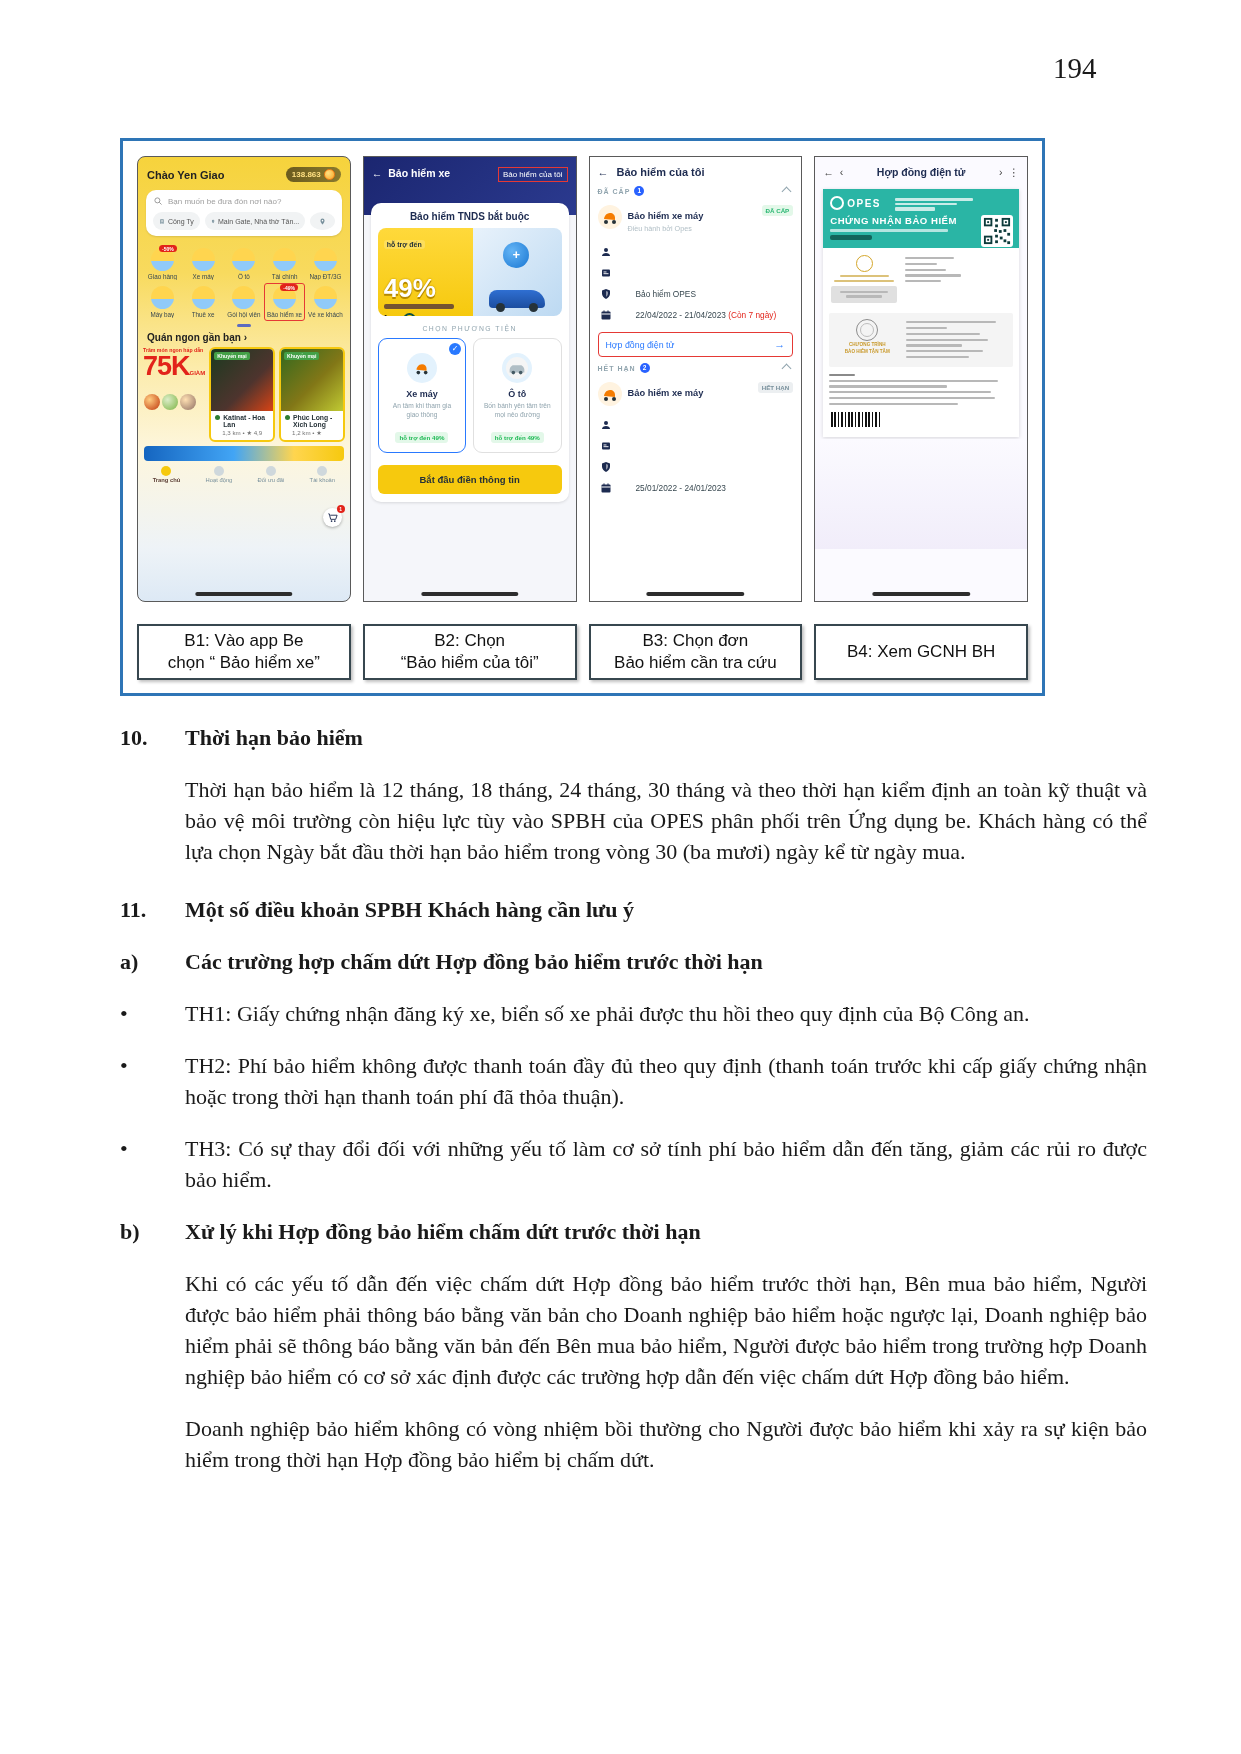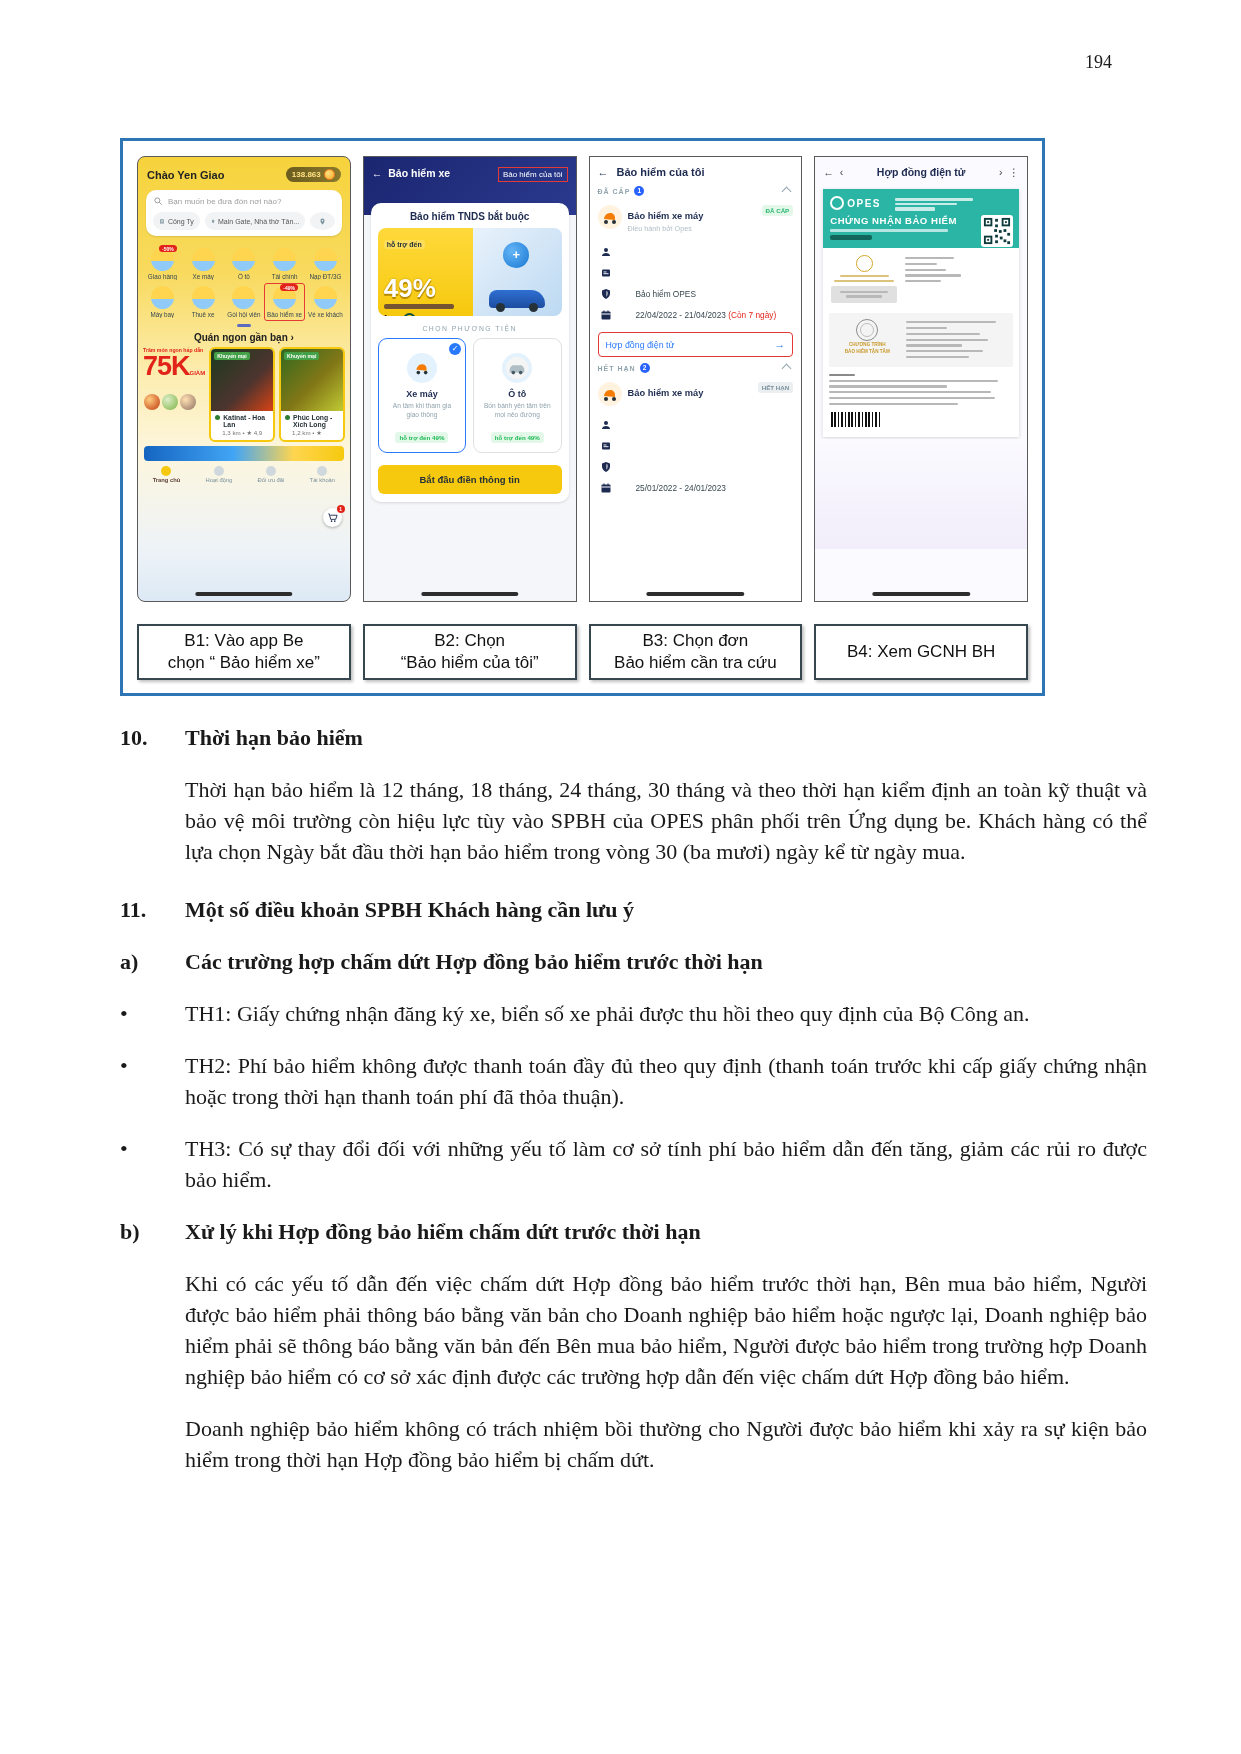--- a/index.html
+++ b/index.html
@@ -1,18 +1,18 @@
 <!DOCTYPE html>
 <html><head>
 <meta charset="utf-8">
 <style>
   html,body{margin:0;padding:0;background:#fff;}
   .page{position:relative;width:1241px;height:1754px;background:#fff;overflow:hidden;
         font-family:"Liberation Serif",serif;color:#1a1a1a;}
-  .pageno{position:absolute;top:52px;left:1085px;font-size:18px;}
+  .pageno{position:absolute;top:52px;left:1053px;font-size:29px;}
 
   
   .fig{position:absolute;left:120px;top:138px;width:925px;height:558px;border:3px solid #2e75b6;
        background:#fff;box-sizing:border-box;padding:15px 14px 12px 14px;display:flex;gap:12px;
        font-family:"Liberation Sans",sans-serif;}
   .col{flex:1;display:flex;flex-direction:column;min-width:0;}
   .phone{height:446px;border:1.5px solid #5a5a5a;background:#fff;box-sizing:border-box;
          overflow:hidden;position:relative;font-family:"Liberation Sans",sans-serif;}
   .cap{margin-top:22px;height:52px;border:2px solid #37474f;box-shadow:2px 2px 3px rgba(0,0,0,.25);
        display:flex;flex-direction:column;align-items:center;justify-content:center;
@@ -38,21 +38,21 @@
   .svc{width:20%;box-sizing:border-box;display:flex;flex-direction:column;align-items:center;
        position:relative;padding:3px 1px;}
   .svc .ic{width:23px;height:23px;border-radius:50%;
            background:linear-gradient(180deg,#ffd54f 55%,#90caf9 55%);}
   .svc .lb{font-size:6.3px;color:#37474f;margin-top:2px;text-align:center;white-space:nowrap;
            overflow:hidden;max-width:100%;}
   .badge-red{position:absolute;top:0;right:6px;background:#e2231a;color:#fff;font-size:5px;
              font-weight:bold;border-radius:5px;padding:.5px 3px;}
   .svc.hl{border:1.6px solid #e53935;border-radius:3px;padding:2px 0;}
   .dash{width:14px;height:3px;border-radius:2px;background:#5c6bc0;margin:3px auto;}
-  .p1 .foodh{font-size:10px;font-weight:bold;color:#212121;padding:2px 9px;text-align:center;}
+  .p1 .foodh{font-size:10px;font-weight:bold;color:#212121;padding:2px 9px;}
   .promo{display:flex;gap:4px;padding:2px 5px;align-items:stretch;}
   .promo .lft{width:31%;position:relative;color:#e2231a;}
   .promo .tiny{font-size:5.2px;font-weight:bold;}
   .promo .big{font-size:27px;font-weight:900;line-height:1;letter-spacing:-1px;}
   .promo .giam{font-size:6px;font-weight:bold;}
   .foodball{width:16px;height:16px;border-radius:50%;display:inline-block;margin:14px 1px 0 1px;}
   .fb1{background:radial-gradient(circle at 35% 35%,#ffcc80,#bf360c);}
   .fb2{background:radial-gradient(circle at 35% 35%,#dcedc8,#7cb342);}
   .fb3{background:radial-gradient(circle at 35% 35%,#ffe0b2,#8d6e63);}
   .rcard{width:34.5%;border:2px solid #f6c90e;border-radius:6px;background:#fff;overflow:hidden;
@@ -657,16 +657,16 @@
     <div class="row">
       <span class="gut norm">•</span>
       <span class="txt">TH3: Có sự thay đổi đối với những yếu tố làm cơ sở tính phí bảo hiểm dẫn đến tăng, giảm các rủi ro được bảo hiểm.</span>
     </div>
 
     <div class="row hrow">
       <span class="gut">b)</span>
       <span class="txt">Xử lý khi Hợp đồng bảo hiểm chấm dứt trước thời hạn</span>
     </div>
     <div class="ind">Khi có các yếu tố dẫn đến việc chấm dứt Hợp đồng bảo hiểm trước thời hạn, Bên mua bảo hiểm, Người được bảo hiểm phải thông báo bằng văn bản cho Doanh nghiệp bảo hiểm hoặc ngược lại, Doanh nghiệp bảo hiểm phải sẽ thông báo bằng văn bản đến Bên mua bảo hiểm, Người được bảo hiểm trong trường hợp Doanh nghiệp bảo hiểm có cơ sở xác định được các trường hợp dẫn đến việc chấm dứt Hợp đồng bảo hiểm.</div>
-    <div class="ind">Doanh nghiệp bảo hiểm không có trách nhiệm bồi thường cho Người được bảo hiểm khi xảy ra sự kiện bảo hiểm trong thời hạn Hợp đồng bảo hiểm bị chấm dứt.</div>
+    <div class="ind">Doanh nghiệp bảo hiểm không có vòng nhiệm bồi thường cho Người được bảo hiểm khi xảy ra sự kiện bảo hiểm trong thời hạn Hợp đồng bảo hiểm bị chấm dứt.</div>
 
   </div>
 </div>
 
 </body></html>

